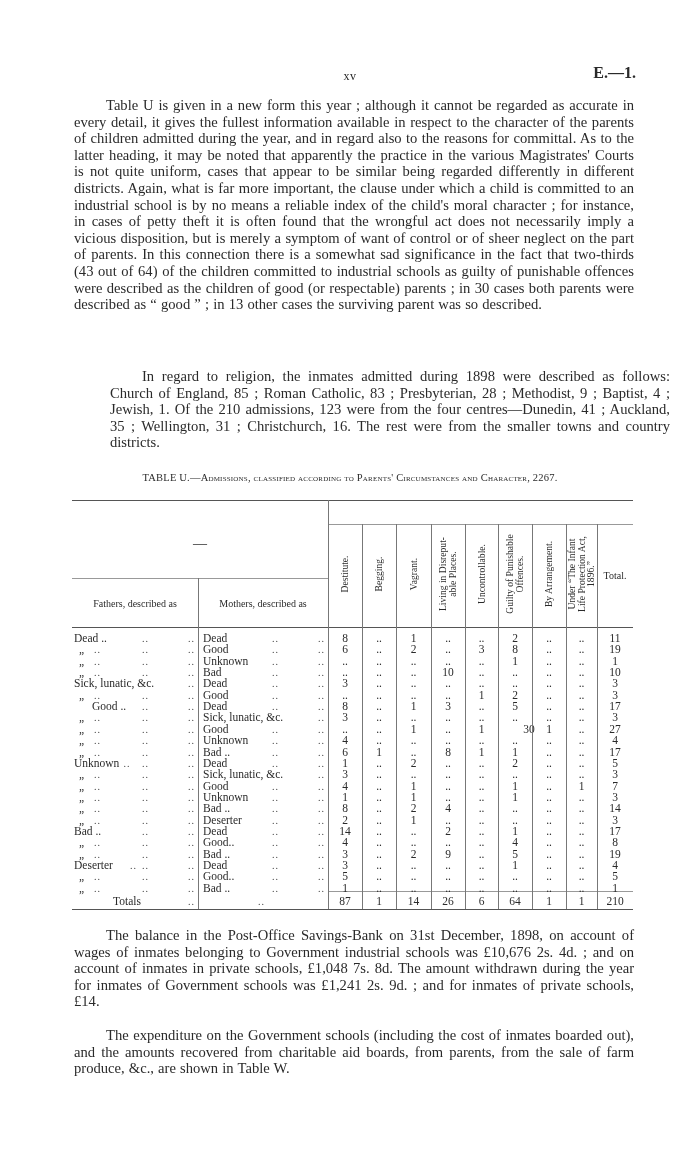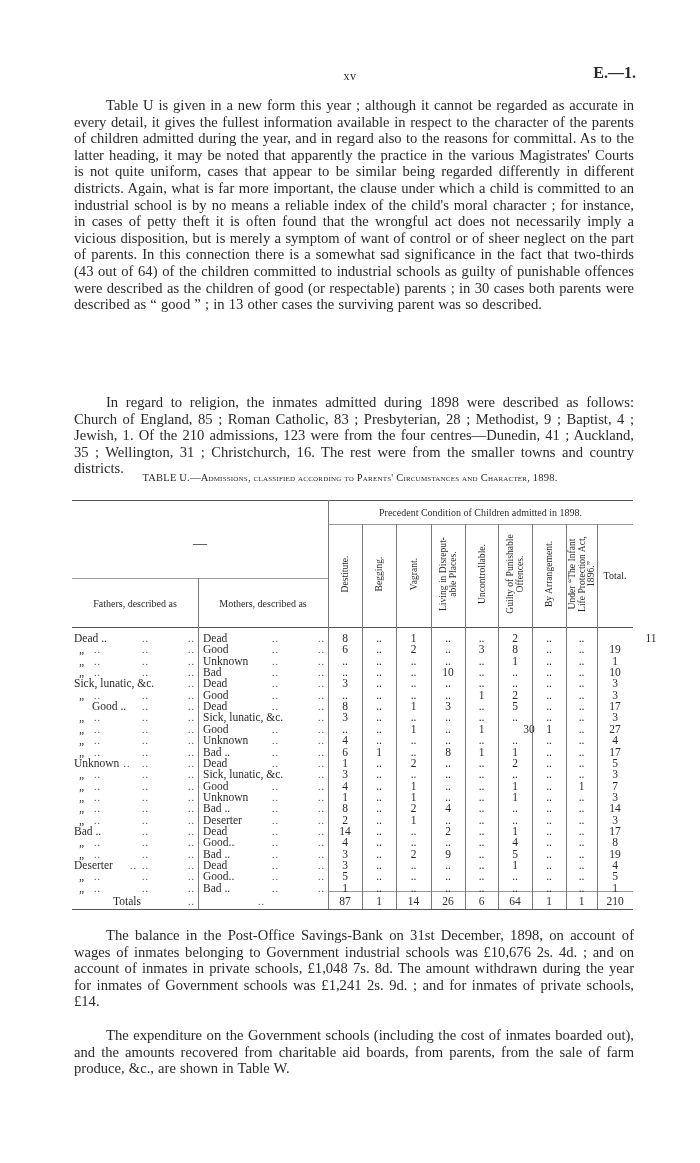--- a/index.html
+++ b/index.html
@@ -8,21 +8,21 @@
     font-family: "Liberation Serif", "DejaVu Serif", serif; color: #2a2a2a;
   }
   .page-num { position: absolute; top: 69px; left: 0; width: 700px; text-align: center; font-size: 12px; letter-spacing: 0.5px; }
   .series { position: absolute; top: 64px; right: 64px; font-size: 16px; font-weight: bold; }
   .para {
     position: absolute; left: 74px; width: 560px; margin: 0;
     font-size: 14.6px; line-height: 16.6px; text-align: justify;
     text-indent: 32px; word-spacing: 0.5px;
   }
   #p1 { top: 97px; }
-  #p2 { top: 394px; }
+  #p2 { top: 368px; margin-left: 36px; }
   #p3 { top: 927px; }
   #p4 { top: 1027px; }
   .table-title {
     position: absolute; top: 472px; left: 0; width: 700px; text-align: center;
     font-size: 10.5px; letter-spacing: 0.2px;
   }
   .table-title .sc { font-variant: small-caps; }
 
   
   .tbl { position: absolute; left: 72px; top: 500px; width: 561px; height: 410px; font-size: 11.5px; }
@@ -41,33 +41,32 @@
 </head>
 <body>
 
 <div class="page-num">xv</div>
 <div class="series">E.—1.</div>
 
 <p id="p1" class="para">Table U is given in a new form this year ; although it cannot be regarded as accurate in every detail, it gives the fullest information available in respect to the character of the parents of children admitted during the year, and in regard also to the reasons for committal. As to the latter heading, it may be noted that apparently the practice in the various Magistrates' Courts is not quite uniform, cases that appear to be similar being regarded differently in different districts. Again, what is far more important, the clause under which a child is committed to an industrial school is by no means a reliable index of the child's moral character ; for instance, in cases of petty theft it is often found that the wrongful act does not necessarily imply a vicious disposition, but is merely a symptom of want of control or of sheer neglect on the part of parents. In this connection there is a somewhat sad significance in the fact that two-thirds (43 out of 64) of the children committed to industrial schools as guilty of punishable offences were described as the children of good (or respectable) parents ; in 30 cases both parents were described as “ good ” ; in 13 other cases the surviving parent was so described.</p>
 <p id="p2" class="para">In regard to religion, the inmates admitted during 1898 were described as follows: Church of England, 85 ; Roman Catholic, 83 ; Presbyterian, 28 ; Methodist, 9 ; Baptist, 4 ; Jewish, 1. Of the 210 admissions, 123 were from the four centres—Dunedin, 41 ; Auckland, 35 ; Wellington, 31 ; Christchurch, 16. The rest were from the smaller towns and country districts.</p>
 
 <div class="table-title">
-  <span>TABLE U.—</span><span class="sc">Admissions, classified according to Parents' Circumstances and Character, 1898.</span>
+  <span>TABLE U.—</span><span class="sc">Admissions, classified according to Parents' Circumstances and Character, 2267.</span>
 </div>
 
 <div class="tbl" id="tbl">
 
   <div class="hline" style="left:0;top:0;width:561px;"></div>
   <div class="hline" style="left:256px;top:24px;width:305px;background:#999;"></div>
   <div class="hline" style="left:0;top:78px;width:256px;background:#999;"></div>
   <div class="hline" style="left:0;top:127px;width:561px;"></div>
   <div class="hline" style="left:256px;top:391px;width:305px;background:#999;"></div>
   <div class="hline" style="left:0;top:409px;width:561px;"></div>
 
-  <div class="hdr-text" style="left:256px;top:7px;width:305px;">Precedent Condition of Children admitted in 1898.</div>
   <div class="hdr-text" style="left:0;top:38px;width:256px;font-size:14px;">—</div>
   <div class="hdr-text" style="left:0;top:98px;width:126px;">Fathers, described as</div>
   <div class="hdr-text" style="left:126px;top:98px;width:130px;">Mothers, described as</div>
   <div class="hdr-text" style="left:525px;top:70px;width:36px;">Total.</div>
 
   <div id="header-rot">
       <div class="rot" style="width: 96px; left: 268.2px; top: 122px;">
         <div>Destitute.</div>
       </div>
       <div class="rot" style="width: 96px; left: 302.2px; top: 122px;">
@@ -105,21 +104,21 @@
         <span class="dots" style="left: 200px;">..</span>
         <span class="dots" style="left: 246px;">..</span>
         <span class="cell" style="left: 256px; width: 34px;">8</span>
         <span class="cell" style="left: 290px; width: 34px;">..</span>
         <span class="cell" style="left: 324px; width: 35px;">1</span>
         <span class="cell" style="left: 359px; width: 34px;">..</span>
         <span class="cell" style="left: 393px; width: 33px;">..</span>
         <span class="cell" style="left: 426px; width: 34px;">2</span>
         <span class="cell" style="left: 460px; width: 34px;">..</span>
         <span class="cell" style="left: 494px; width: 31px;">..</span>
-        <span class="cell" style="left: 525px; width: 36px; padding-left: 36px;">11</span>
+        <span class="cell" style="left: 525px; width: 36px;">11</span>
       </div>
       <div class="row" style="top: 144.35px;">
         <span class="cell left" style="left: 7px;">„</span>
         <span class="dots" style="left: 22px;">..</span>
         <span class="dots" style="left: 70px;">..</span>
         <span class="dots" style="left: 116px;">..</span>
         <span class="cell left" style="left: 131px;">Good</span>
         <span class="dots" style="left: 200px;">..</span>
         <span class="dots" style="left: 246px;">..</span>
         <span class="cell" style="left: 256px; width: 34px;">6</span>

